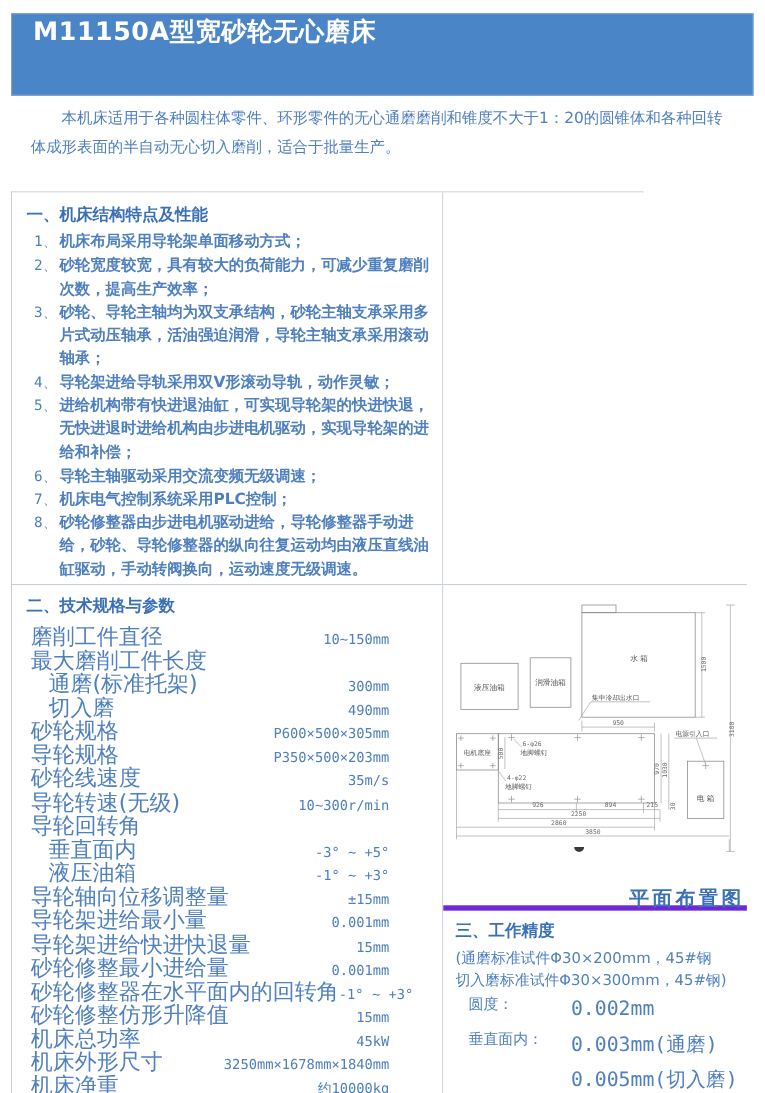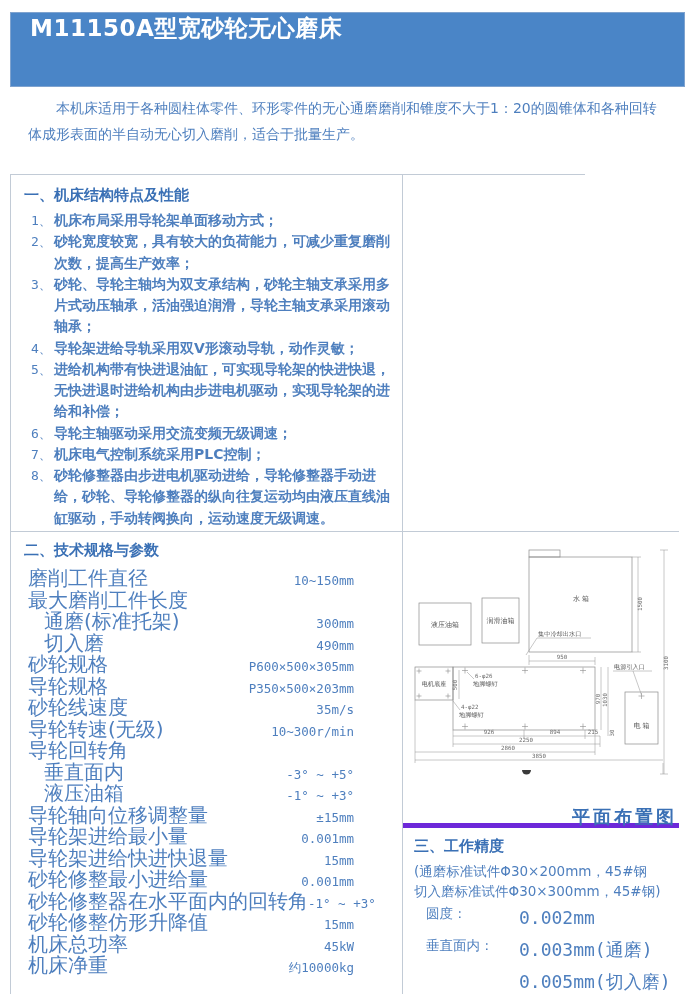--- a/index.html
+++ b/index.html
@@ -195,20 +195,24 @@
             <span class="slabel">砂轮修整器在水平面内的回转角</span>
             <span class="svalue">-1° ~ +3°</span>
           </div>
           <div class="spec-row">
             <span class="slabel">砂轮修整仿形升降值</span>
             <span class="svalue">15mm</span>
           </div>
           <div class="spec-row">
             <span class="slabel">机床总功率</span>
             <span class="svalue">45kW</span>
+          </div>
+          <div class="spec-row">
+            <span class="slabel">机床外形尺寸</span>
+            <span class="svalue">3250mm×1678mm×1840mm</span>
           </div>
           <div class="spec-row">
             <span class="slabel">机床净重</span>
             <span class="svalue">约10000kg</span>
           </div>
         </div>
     </div>
 
     <div class="cell cell-diagram">
       <svg width="272" height="262" viewBox="0 0 272 262">

